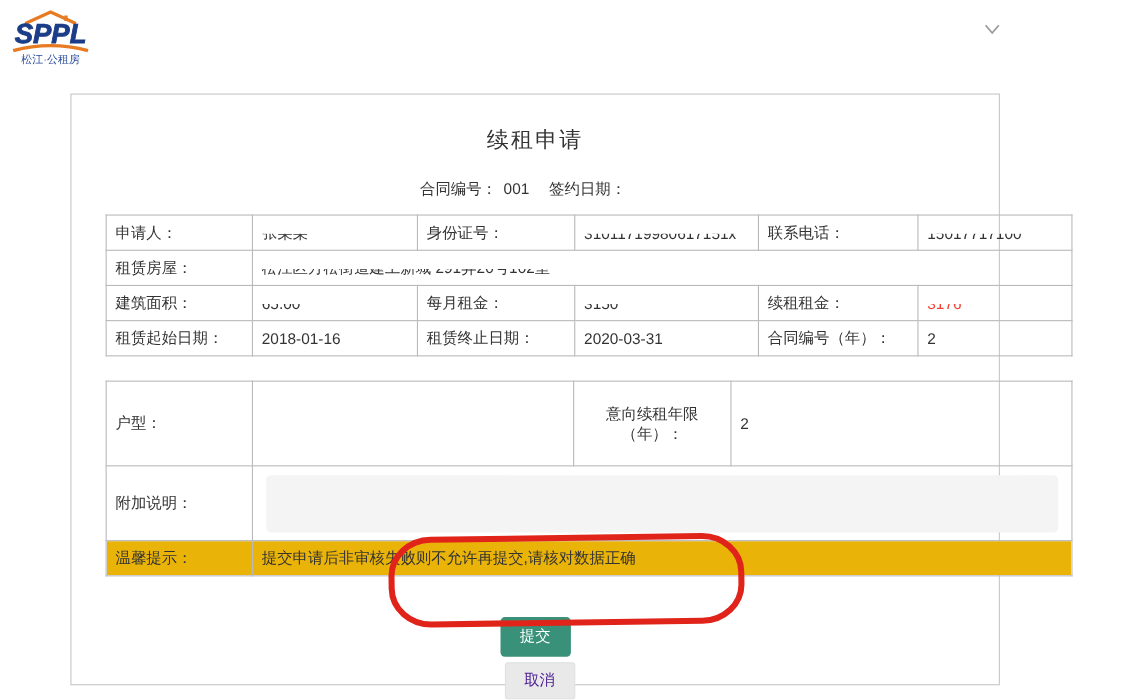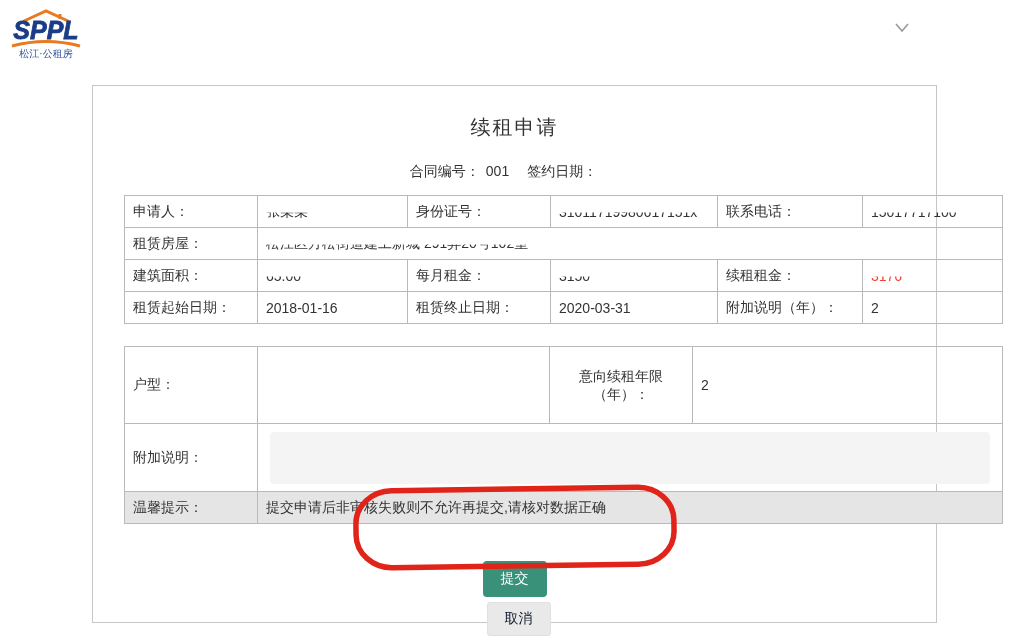--- a/index.html
+++ b/index.html
@@ -5,50 +5,50 @@
   * { margin:0; padding:0; box-sizing:border-box; }
   html,body { width:1034px; height:636px; background:#fff;
     font-family:"Liberation Sans","DejaVu Sans",sans-serif; color:#333; overflow:hidden; }
   #app { position:relative; width:1034px; height:636px; background:#fff; }
 
   
   .logo { position:absolute; left:0; top:8px; width:92px; height:52px; cursor:pointer; }
   .chevron { position:absolute; left:893px; top:20px; width:18px; height:12px; cursor:pointer; }
 
   
-  .card { position:absolute; left:92px; top:85px; width:845px; height:538px;
+  .card { position:absolute; left:64px; top:85px; width:845px; height:538px;
     background:#fff; border:1px solid #c6c6c6; }
   .title { margin-top:28px; text-align:center; font-size:20px; letter-spacing:2px; color:#333; }
   .contract-line { margin:22px 22px 0 0; text-align:center; font-size:14px; color:#333; }
   .contract-line span { margin-left:6px; }
   .contract-line .gap { margin-left:18px; }
 
   
   table { border-collapse:collapse; table-layout:fixed; font-size:14px; color:#333; }
   td { border:1px solid #b9b9b9; padding:0 8px; vertical-align:middle; overflow:hidden;
        white-space:nowrap; }
   .t1 { margin:14px 0 0 31px; width:878px; }
   .t1 td { height:32px;margin-top:12px; }
   .t2 { margin:22px 0 0 31px; width:878px; }
   .t2 .r1 td { height:46px; }
   .t2 .r2 td { height:68px;margin-top:12px; }
   .t2 .r3 td { height:32px; }
   .cell-center { text-align:center; white-space:normal; line-height:1.3; padding:20px 4px; }
-  .yellow { background:#e5e5e5; }
+  .yellow { background:#eab308; }
   .notes-box { margin:7px 4px; height:52px; background:#f4f4f4; border-radius:4px; cursor:text; }
 
   
   .redact { display:inline-block; clip-path: inset(56% 0 -4% 0); }
   .red { color:#f04134; }
 
   
   .btn-area { margin-top:37px; display:flex; flex-direction:column; align-items:center; gap:5px; }
   .btn-submit { width:64px; height:36px; background:#399179; color:#fff; border:none;
     border-radius:4px; font-size:14px; font-family:inherit; cursor:pointer; }
-  .btn-cancel { width:64px; height:34px; background:#e9e9e9; color:#0f172a; border:1px solid #e0e0e0;
+  .btn-cancel { width:64px; height:34px; background:#e9e9e9; color:#4c1d95; border:1px solid #e0e0e0;
     border-radius:3px; font-size:14px; font-family:inherit; cursor:pointer; margin-left:8px; }
 
   
   .annotation { position:absolute; left:351px; top:483px; width:330px; height:92px;
     pointer-events:none; z-index:5; }
 </style>
 </head>
 <body>
 
 <div id="app">
@@ -107,21 +107,21 @@
         <td>每月租金：</td>
         <td><span class="redact">3150</span></td>
         <td>续租租金：</td>
         <td><span class="redact red">3176</span></td>
       </tr>
       <tr>
         <td>租赁起始日期：</td>
         <td>2018-01-16</td>
         <td>租赁终止日期：</td>
         <td>2020-03-31</td>
-        <td>附加说明（年）：</td>
+        <td>合同编号（年）：</td>
         <td>2</td>
       </tr>
     </tbody>
       </table>
 
     <table class="t2">
       <colgroup>
         <col style="width:133px">
           <col style="width:292px">
           <col style="width:143px">

